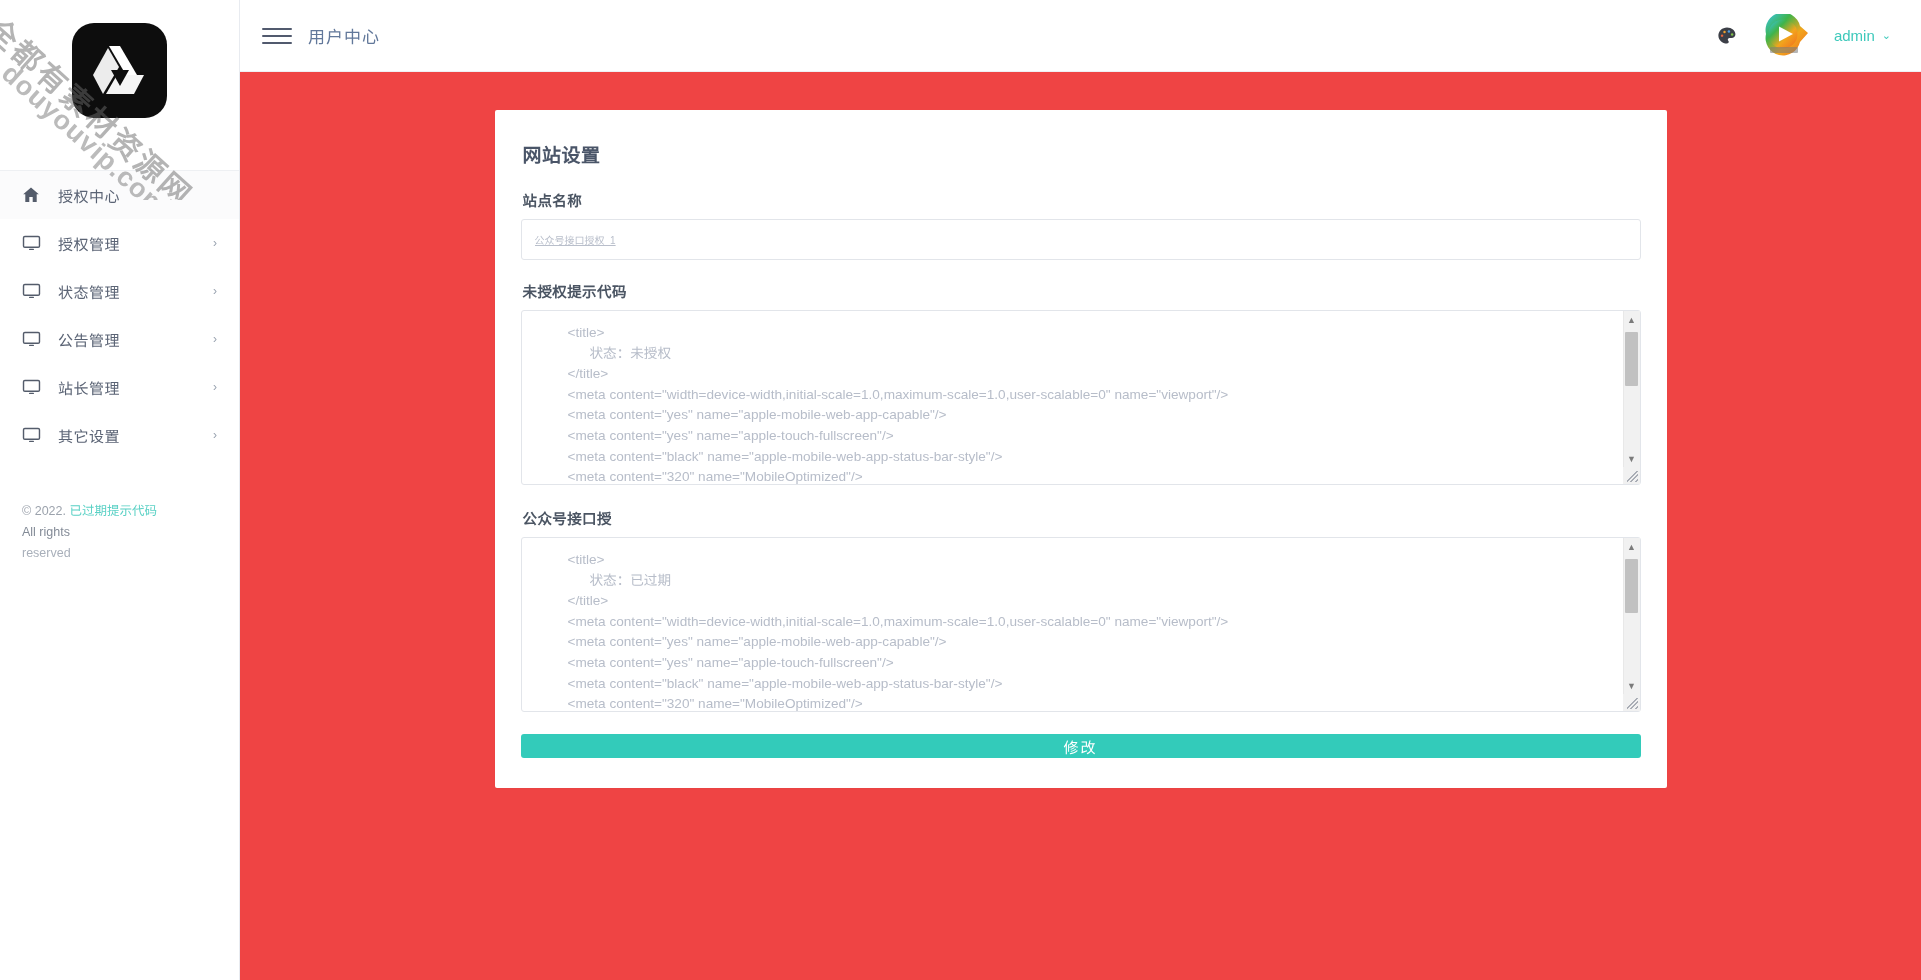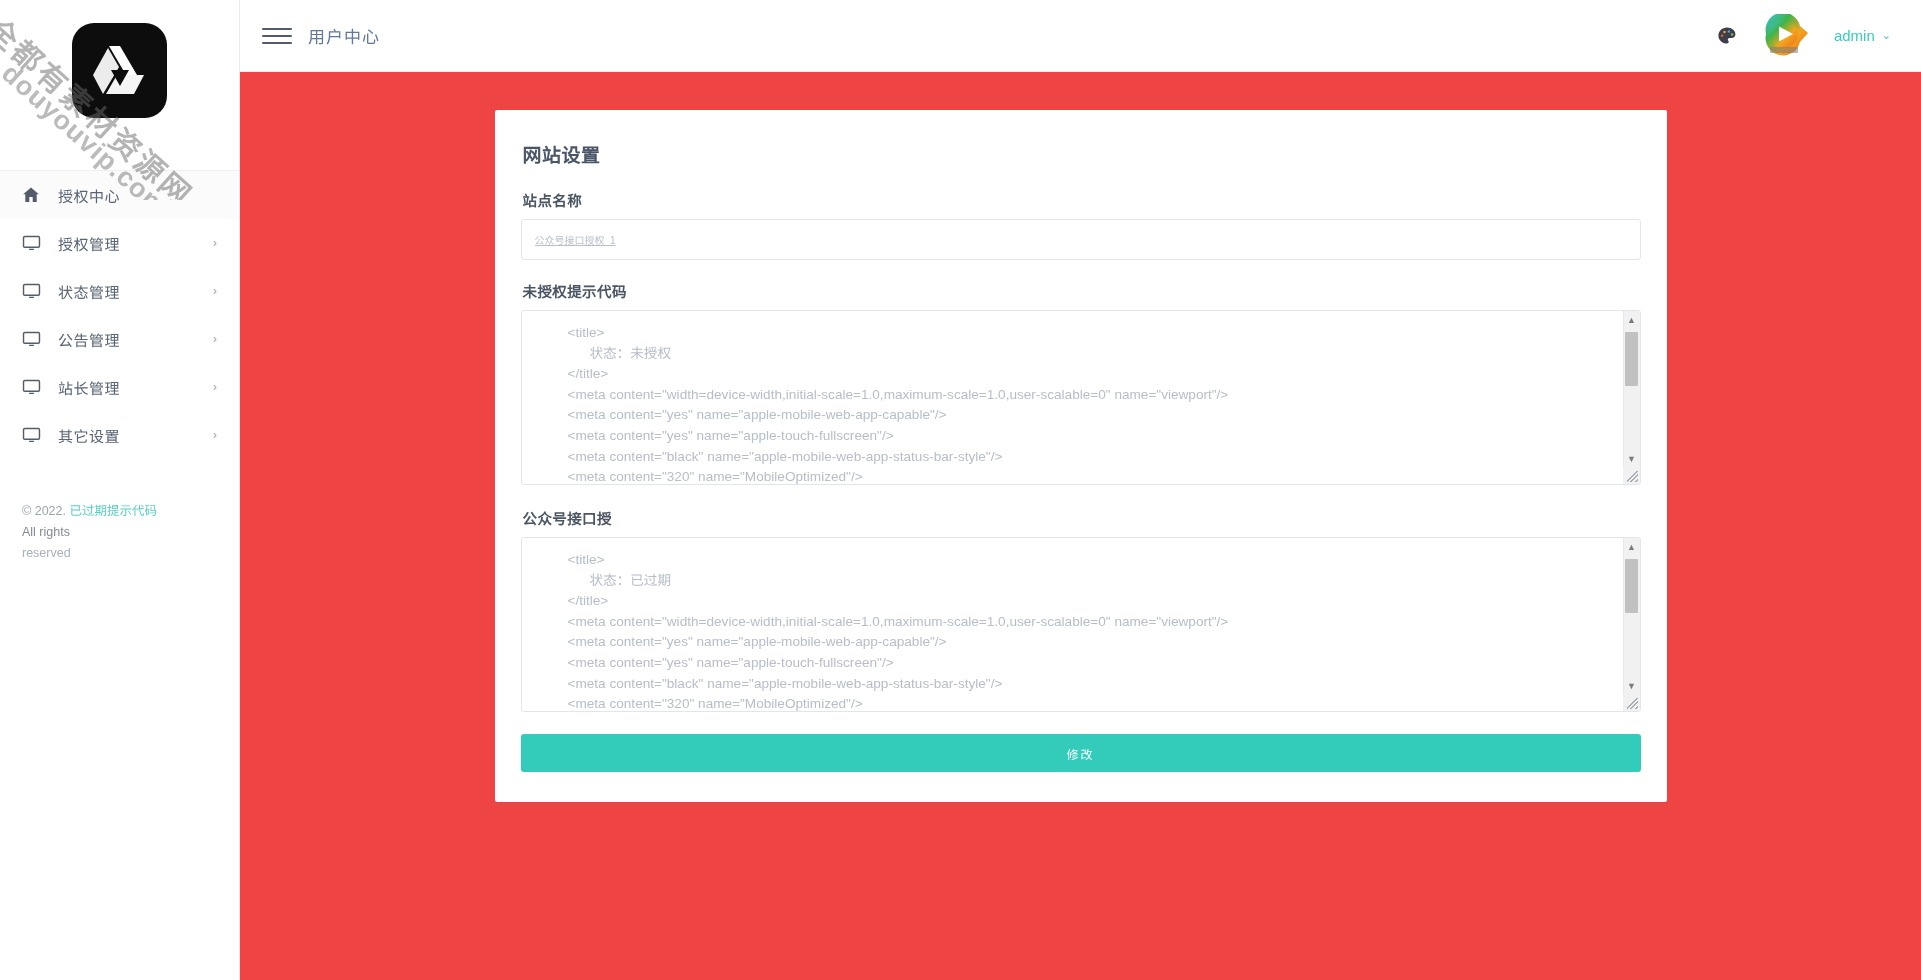--- a/index.html
+++ b/index.html
@@ -156,23 +156,23 @@
   .sb-grip::after {
     content: ""; position: absolute; right: 2px; bottom: 2px;
     width: 11px; height: 11px;
     background:
       linear-gradient(135deg, transparent 0 42%, #a9adb5 42% 52%, transparent 52% 100%),
       linear-gradient(135deg, transparent 0 62%, #a9adb5 62% 72%, transparent 72% 100%),
       linear-gradient(135deg, transparent 0 82%, #a9adb5 82% 92%, transparent 92% 100%);
   }
 
   .submit-btn {
-    display: block; width: 100%; height: 38px;
+    display: block; width: 100%; height: 24px;
     background: #33cbba; border: none; border-radius: 3px;
-    color: #ffffff; font-size: 12px; letter-spacing: 2px;
+    color: #ffffff; font-size: 15px; letter-spacing: 2px;
     cursor: pointer;
     font-family: "Liberation Sans", sans-serif;
     margin-top: 4px;
   }
 
   
   .watermark {
     position: absolute; left: 0; top: 0;
     width: 250px; height: 200px;
     pointer-events: none; z-index: 5;

